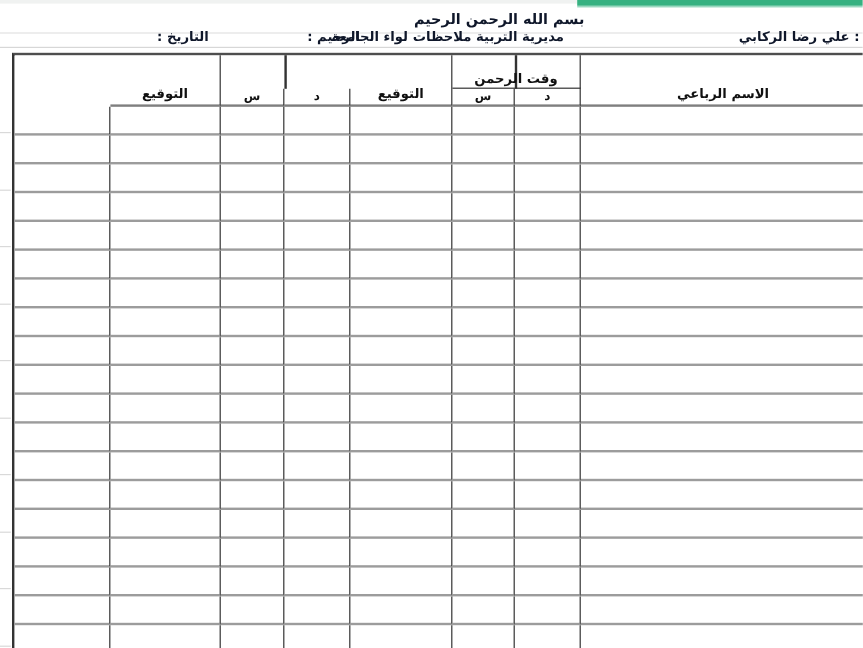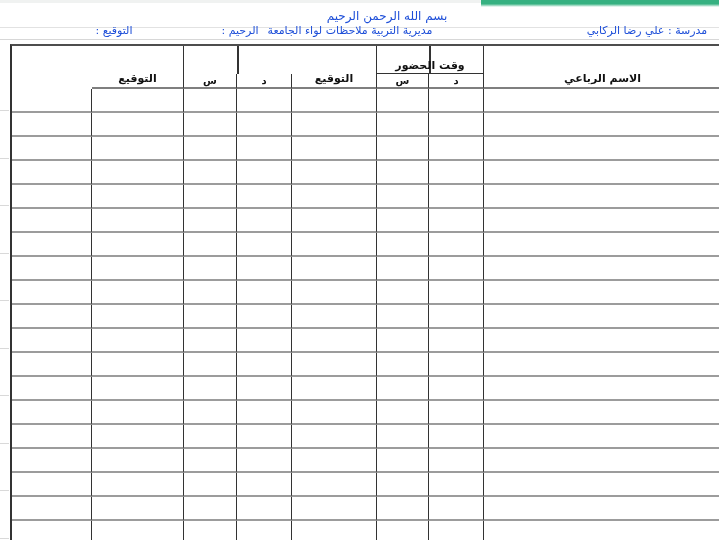--- a/index.html
+++ b/index.html
@@ -23,23 +23,23 @@
     position: absolute; left: 0; width: 719px; height: 1px;
     background: #e2e2e2;
   }
   .gridline-stub {
     position: absolute; left: 0; width: 9px; height: 1px;
     background: #d9d9d9;
   }
   
   .hdr-text {
     position: absolute;
-    font-weight: normal;
-    color: #1d4ed8;
-    text-align: center;
+    font-weight: bold;
+    color: #0f172a;
+    text-align: right;
     direction: rtl;
     white-space: nowrap;
   }
   #bismillah { top: 8px; left: 287px; width: 200px; font-size: 12px; line-height: 16px; }
   #date-label { top: 24px; left: 54px;  width: 120px; font-size: 11px; line-height: 14px; }
   #day-label  { top: 24px; left: 180px; width: 120px; font-size: 11px; line-height: 14px; }
   #directorate{ top: 24px; left: 230px; width: 240px; font-size: 11px; line-height: 14px; }
   #school     { top: 24px; left: 537px; width: 220px; font-size: 11px; line-height: 14px; }
 
   
@@ -98,35 +98,35 @@
 <div class="gridline-stub" style="top:205px;"></div>
 <div class="gridline-stub" style="top:253px;"></div>
 <div class="gridline-stub" style="top:300px;"></div>
 <div class="gridline-stub" style="top:348px;"></div>
 <div class="gridline-stub" style="top:395px;"></div>
 <div class="gridline-stub" style="top:443px;"></div>
 <div class="gridline-stub" style="top:490px;"></div>
 <div class="gridline-stub" style="top:538px;"></div>
 
 <div id="bismillah" class="hdr-text">بسم الله الرحمن الرحيم</div>
-<div id="date-label" class="hdr-text">التوقيع :</div>
+<div id="date-label" class="hdr-text">التاريخ :</div>
 <div id="day-label" class="hdr-text">الرحيم :</div>
 <div id="directorate" class="hdr-text">مديرية التربية ملاحظات لواء الجامعة</div>
 <div id="school" class="hdr-text">مدرسة : علي رضا الركابي</div>
 
 <div id="attendance-table">
 
   <div class="vext" id="vext-departure"></div>
   <div class="vext" id="vext-attendance"></div>
 
   <div class="hcell merged col2">التوقيع</div>
   <div class="hcell merged col5">التوقيع</div>
   <div class="hcell merged col8 no-right">الاسم الرباعي</div>
 
-  <div class="hcell group span67">وقت الحضور</div>
+  <div class="hcell group span67">وقت الرحمن</div>
 
   <div class="hcell sub col3">س</div>
   <div class="hcell sub col4">د</div>
   <div class="hcell sub col6">س</div>
   <div class="hcell sub col7">د</div>
 
 <div class="dcell" style="grid-area: 3 / 1;"></div>
     <div class="dcell" style="grid-area: 3 / 2;"></div>
     <div class="dcell" style="grid-area: 3 / 3;"></div>
     <div class="dcell" style="grid-area: 3 / 4;"></div>

